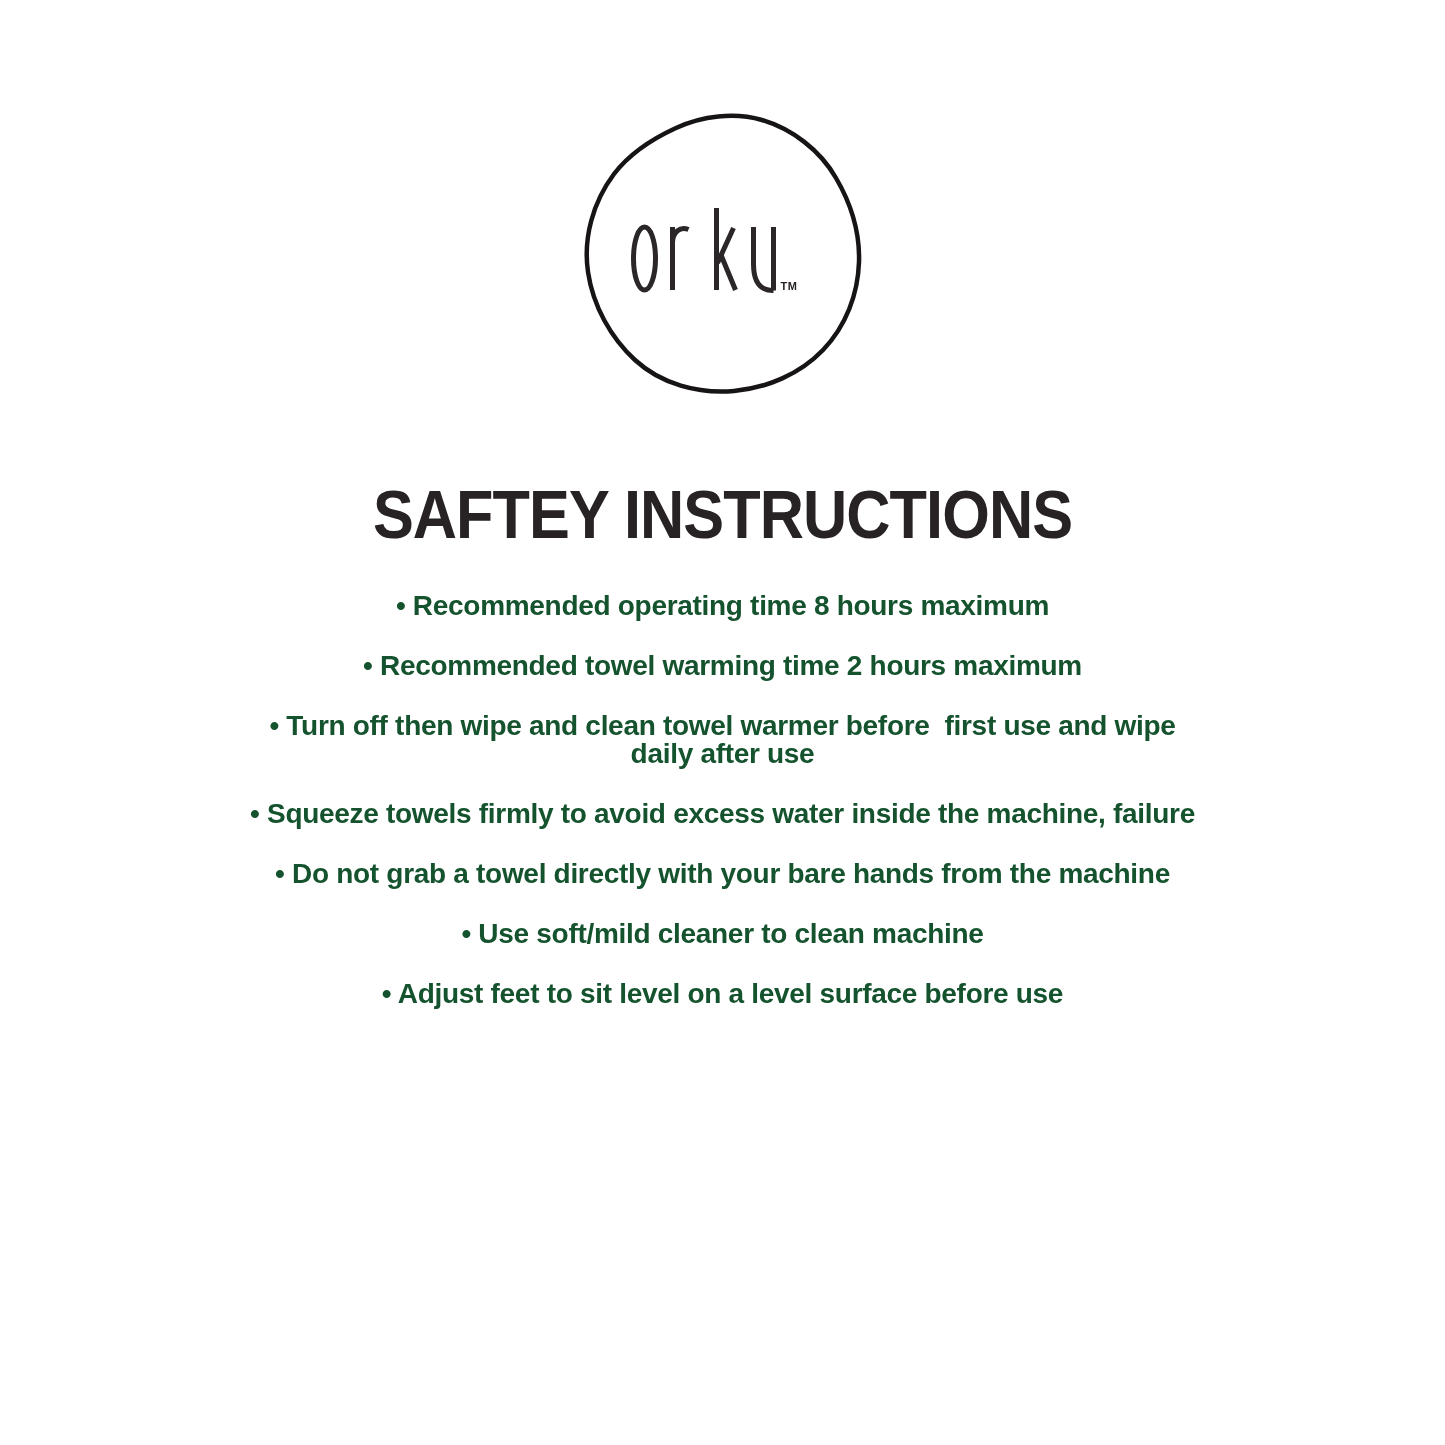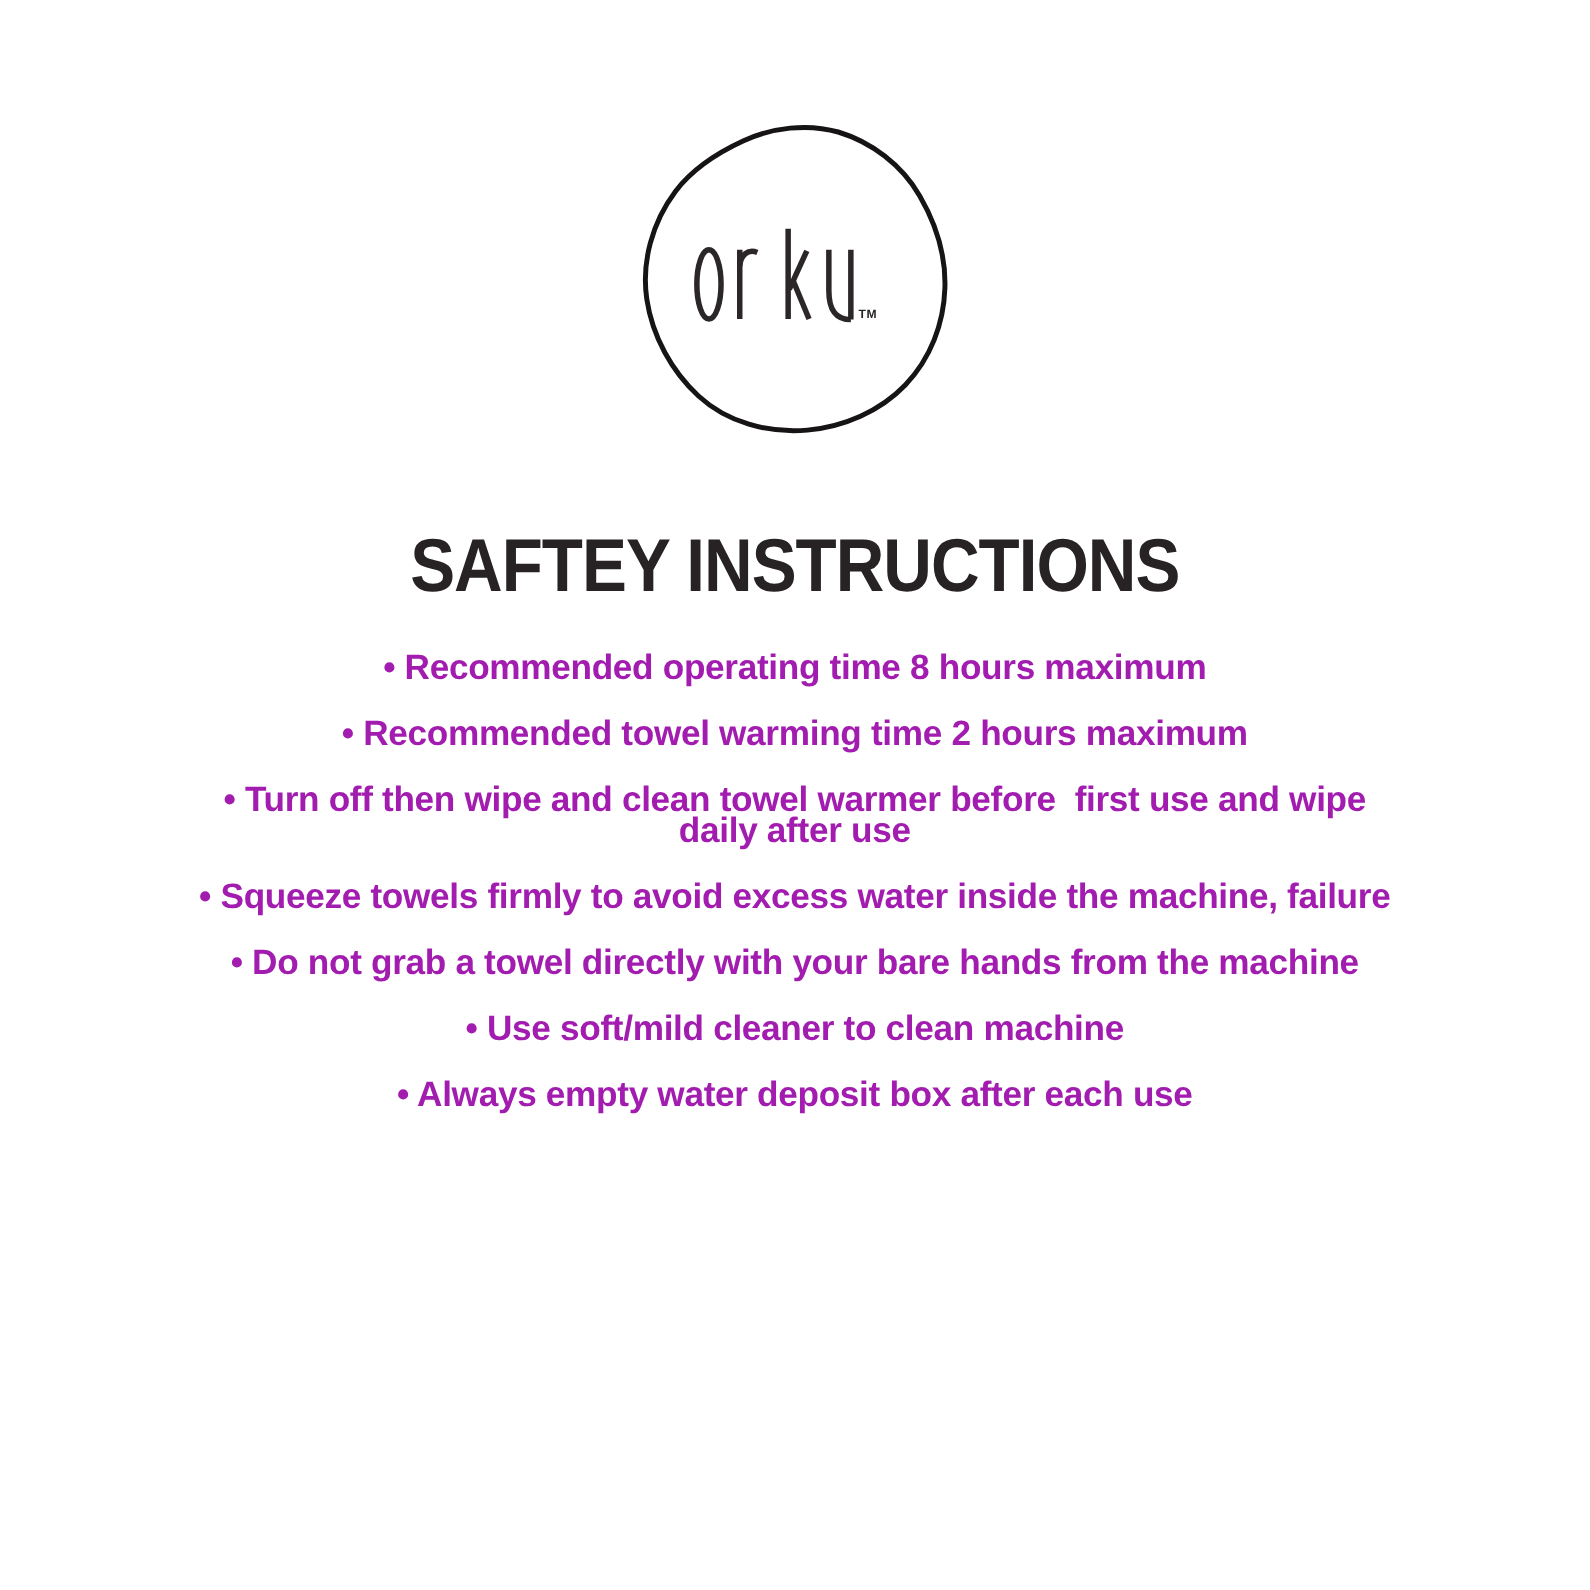--- a/index.html
+++ b/index.html
@@ -45,25 +45,25 @@
     white-space: nowrap;
   }
   
   .safety-list {
     margin: 42px auto 0 auto;
     width: 1260px;
     text-align: center;
   }
   .safety-item {
     margin-bottom: 32px;
-    font-size: 32px;
+    font-size: 28px;
     line-height: 28px;
     font-weight: 700;
     letter-spacing: -0.3px;
-    color: #a21caf;
+    color: #14532d;
   }
   .safety-item .line { white-space: pre-wrap; }
 </style>
 </head>
 <body>
 
 <div class="page">
 
   <div class="logo">
     <svg viewBox="0 0 290 284" role="img" aria-label="orku">
@@ -116,21 +116,21 @@
     </div>
 
     <div class="safety-item">
       <div class="line">• Do not grab a towel directly with your bare hands from the machine</div>
     </div>
 
     <div class="safety-item">
       <div class="line">• Use soft/mild cleaner to clean machine</div>
     </div>
 
+    <div class="safety-item">
+      <div class="line">• Adjust feet to sit level on a level surface before use</div>
+    </div>
 
-    <div class="safety-item">
-      <div class="line">• Always empty water deposit box after each use</div>
-    </div>
 
 
 
   </div>
 </div>
 
 </body></html>

